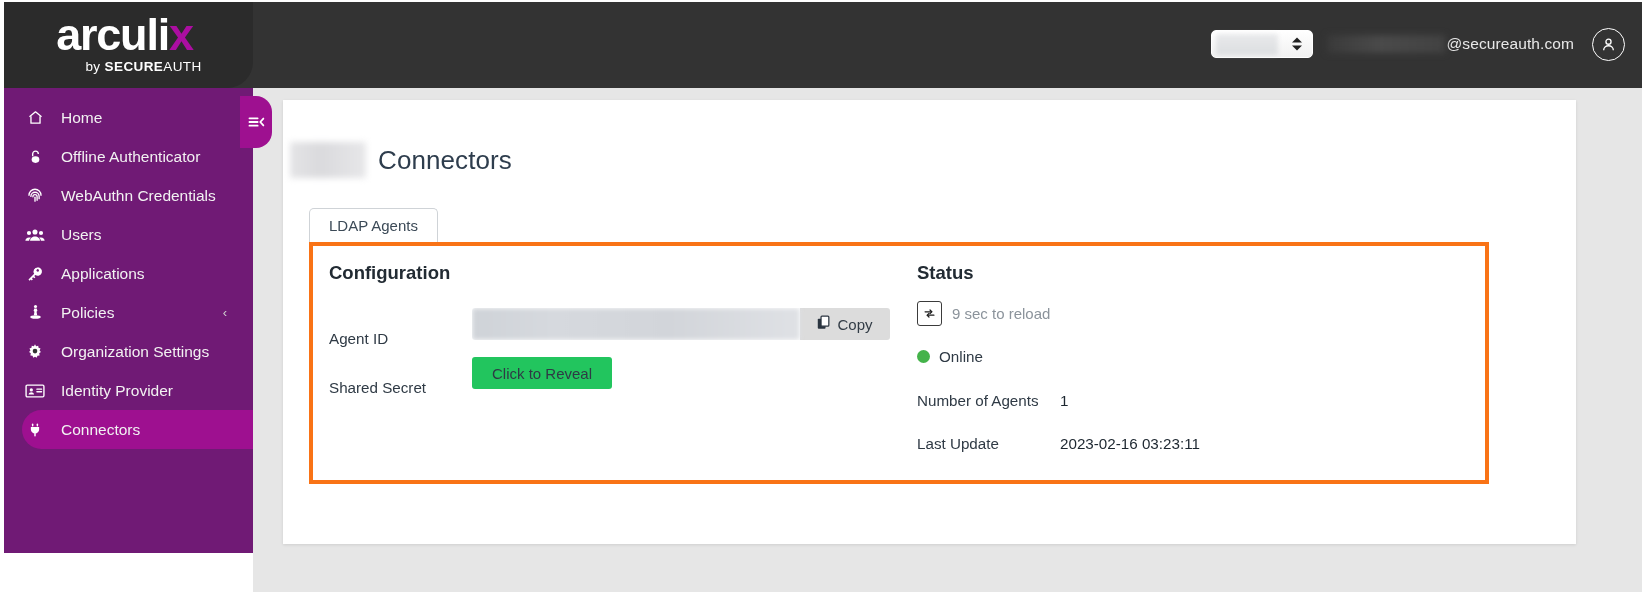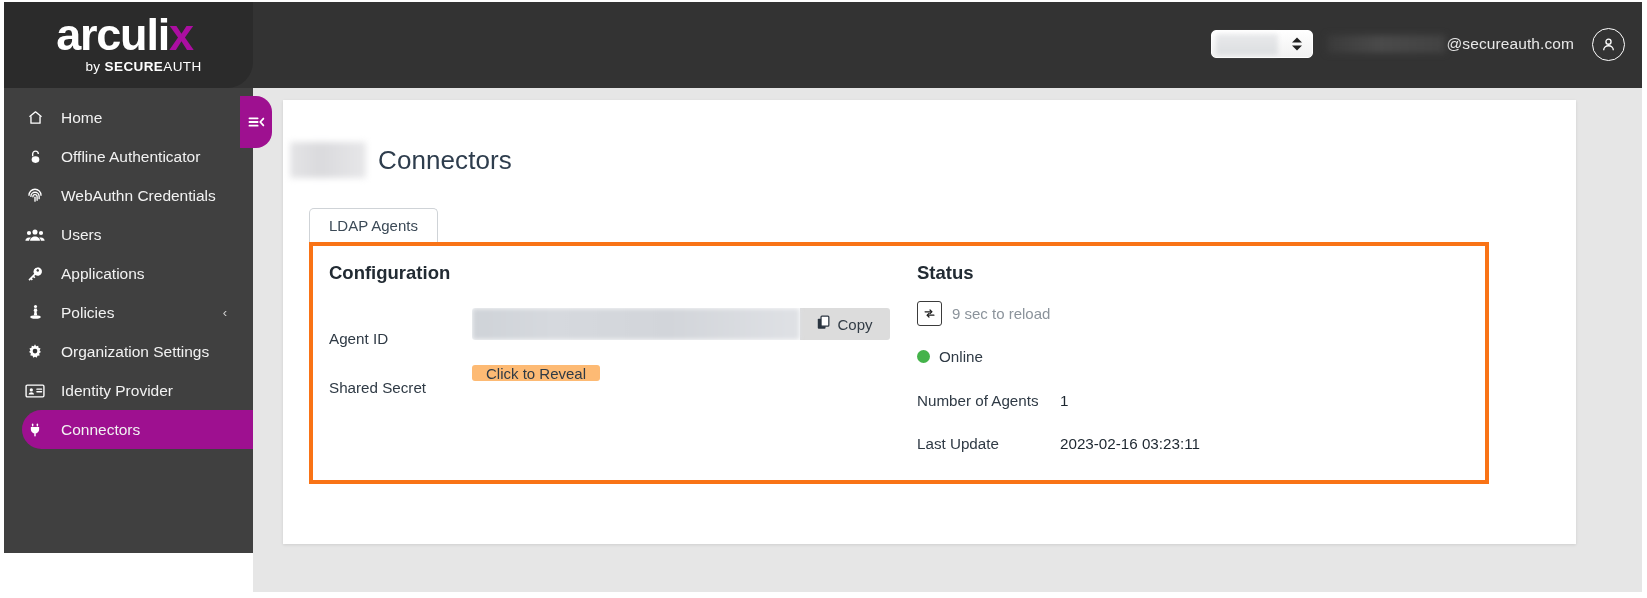--- a/index.html
+++ b/index.html
@@ -125,21 +125,21 @@
     display: flex; align-items: center; justify-content: center;
     color: #ffffff;
   }
 
   
   .sidebar {
     position: absolute;
     left: 0; top: 88px;
     width: 253px;
     height: 465px;
-    background: #404040;
+    background: #701a75;
     padding-top: 10px;
     z-index: 4;
   }
   .nav-item {
     position: relative;
     height: 39px;
     display: flex;
     align-items: center;
     padding-left: 22px;
     color: #f2f2f2;
@@ -300,23 +300,23 @@
     align-items: center;
     justify-content: center;
     gap: 6px;
     font-size: 15px;
     color: #323c46;
     cursor: pointer;
     flex: none;
   }
 
   .reveal-btn {
-    height: 16px;
-    padding: 0 14px;
-    background: #fdba74;
+    height: 32px;
+    padding: 0 20px;
+    background: #22c55e;
     border: none;
     border-radius: 3px;
     font-size: 15px;
     color: #2f3a45;
     font-family: "Liberation Sans", sans-serif;
     cursor: pointer;
   }
 
   .reload-row {
     display: flex;

